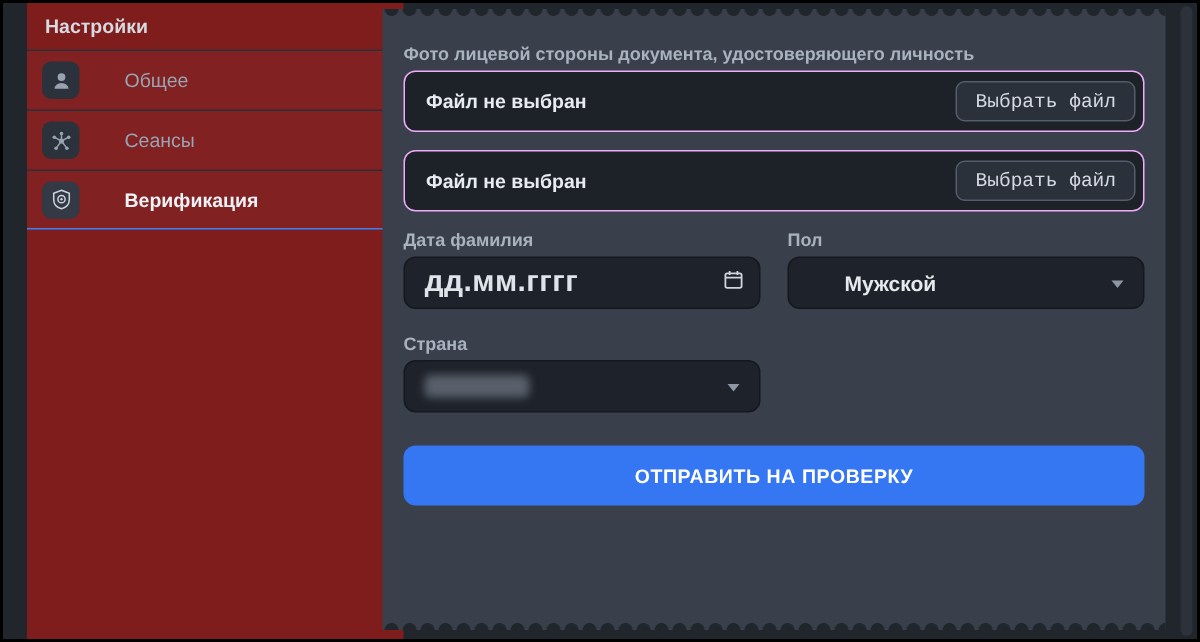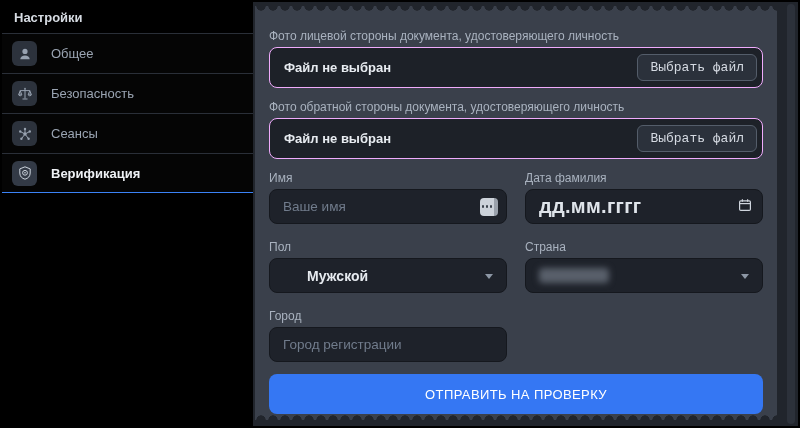--- a/index.html
+++ b/index.html
@@ -2,47 +2,47 @@
 <html><head>
 <meta charset="utf-8">
 <style>
   html,body{margin:0;padding:0;background:#000;}
   *{box-sizing:border-box;font-family:"Liberation Sans","DejaVu Sans",sans-serif;}
   .screen{
     position:relative;width:800px;height:428px;background:#21252c;
     border:2px solid #000;overflow:hidden;
   }
   
-  .sidebar{position:absolute;left:0;top:0;width:251px;height:100%;background:#000000;}
+  .sidebar{position:absolute;left:16px;top:0;width:251px;height:100%;background:#7f1d1d;}
   .sidebar-title{
     padding:8px 12px;font-size:13px;font-weight:600;color:#d6dbe2;height:31px;
   }
   .side-item{
-    display:flex;align-items:center;height:40px;padding:0 10px;gap:14px;
+    display:flex;align-items:center;height:40px;padding:0 10px;gap:30px;
     border-top:1px solid #2a2f38;background:rgba(255,255,255,0.018);cursor:pointer;
   }
   .side-item:last-child{border-bottom:1px solid #3b82f6;}
   .icon-tile{
     width:25px;height:25px;border-radius:6px;background:#2c323c;
     display:flex;align-items:center;justify-content:center;flex:0 0 auto;
   }
   .side-label{font-size:13px;color:#9aa4b2;}
   .side-item.active .side-label{color:#eef1f5;font-weight:700;}
   .side-item.active .icon-tile{background:#333a46;}
   
   .card{
     position:absolute;left:253px;top:4px;width:522px;bottom:6px;
     background:#3a404b;padding:23px 14px 0;
   }
   .card::before,.card::after{
     content:"";position:absolute;left:0;right:0;height:6px;background-repeat:repeat-x;background-size:12px 6px;
   }
   .card::before{top:0;background-image:radial-gradient(circle 4.5px at 6px 0px,#21252c 4.4px,rgba(33,37,44,0) 4.9px);}
   .card::after{bottom:0;background-image:radial-gradient(circle 4.5px at 6px 6px,#21252c 4.4px,rgba(33,37,44,0) 4.9px);}
-  .field-label{font-size:12px;color:#a9b2bf;margin-bottom:4px;}
+  .field-label{font-size:12px;color:#a9b2bf;margin-bottom:4px;font-weight:bold;}
   .file-box{
     height:41px;background:#1d2128;border:1px solid #f0abfc;border-radius:8px;
     display:flex;align-items:center;justify-content:space-between;
     padding:0 5px 0 14px;margin-bottom:12px;cursor:pointer;
   }
   .file-value{font-size:13px;font-weight:700;color:#e8ecf1;}
   .file-btn{
     background:#2b313b;border:1px solid #545d6a;border-radius:6px;color:#d5dae2;
     font-size:13px;padding:5px 12px;cursor:pointer;font-family:Liberation Mono, monospace;
   }
@@ -70,22 +70,22 @@
   }
   .autofill-chip{
     position:absolute;right:9px;top:50%;transform:translateY(-50%);
     width:18px;height:18px;border-radius:4px;cursor:pointer;
     background:linear-gradient(to right,#ccd2da 0 14px,#9aa1ab 14px 18px);
     display:flex;align-items:center;justify-content:center;gap:1.5px;padding-right:4px;
   }
   .autofill-chip i{width:2.5px;height:2.5px;border-radius:50%;background:#3a414b;display:block;}
   .cal-icon{position:absolute;right:11px;top:50%;transform:translateY(-50%);cursor:pointer;}
   .submit-btn{
-    margin-top:12px;width:100%;height:40px;border:none;border-radius:8px;
-    background:#3577f3;color:#ffffff;font-size:13px;font-weight:400;letter-spacing:0.4px;
+    margin-top:22px;width:100%;height:40px;border:none;border-radius:8px;
+    background:#3577f3;color:#ffffff;font-size:13px;font-weight:700;letter-spacing:0.4px;
     cursor:pointer;
   }
   .scrollbar{
     position:absolute;right:3px;top:2px;bottom:2px;width:8px;border-radius:4px;background:#2c313a;
   }
 </style>
 </head>
 <body>
 
 <div class="screen">
@@ -96,33 +96,20 @@
     <div class="side-item">
       <span class="icon-tile">
         <svg width="14" height="14" viewBox="0 0 14 14">
           <circle cx="7" cy="4.4" r="2.6" fill="#98a2b0"></circle>
           <path d="M2.3 12.2 a4.7 3.8 0 0 1 9.4 0 z" fill="#98a2b0"></path>
         </svg>
       </span>
       <span class="side-label">Общее</span>
     </div>
 
-    <div class="side-item">
-      <span class="icon-tile">
-        <svg width="14" height="14" viewBox="0 0 14 14" fill="none" stroke="#98a2b0" stroke-width="1">
-          <line x1="7" y1="2" x2="7" y2="11.5"></line>
-          <line x1="4.5" y1="12" x2="9.5" y2="12"></line>
-          <line x1="2.2" y1="3.6" x2="11.8" y2="3.6"></line>
-          <path d="M2.2 3.6 L0.9 7.2 M2.2 3.6 L3.5 7.2 M0.6 7.2 a1.6 1.6 0 0 0 3.2 0 z"></path>
-          <path d="M11.8 3.6 L10.5 7.2 M11.8 3.6 L13.1 7.2 M10.2 7.2 a1.6 1.6 0 0 0 3.2 0 z"></path>
-          <circle cx="7" cy="1.6" r="0.8" fill="#98a2b0" stroke="none"></circle>
-        </svg>
-      </span>
-      <span class="side-label">Безопасность</span>
-    </div>
 
     <div class="side-item">
       <span class="icon-tile">
         <svg width="14" height="14" viewBox="0 0 14 14" stroke="#98a2b0" stroke-width="1">
           <line x1="7" y1="7" x2="7" y2="2.2"></line>
           <line x1="7" y1="7" x2="11.6" y2="4.6"></line>
           <line x1="7" y1="7" x2="10.4" y2="11.6"></line>
           <line x1="7" y1="7" x2="3.6" y2="11.6"></line>
           <line x1="7" y1="7" x2="2.4" y2="4.6"></line>
           <circle cx="7" cy="7" r="1.7" fill="#98a2b0" stroke="none"></circle>
@@ -149,39 +136,27 @@
   </div>
 
   <div class="card">
 
     <div class="field-label">Фото лицевой стороны документа, удостоверяющего личность</div>
     <div class="file-box">
       <span class="file-value">Файл не выбран</span>
       <button class="file-btn">Выбрать файл</button>
     </div>
 
-    <div class="field-label">Фото обратной стороны документа, удостоверяющего личность</div>
     <div class="file-box">
       <span class="file-value">Файл не выбран</span>
       <button class="file-btn">Выбрать файл</button>
     </div>
 
     <div class="grid">
 
-      <div>
-        <div class="field-label">Имя</div>
-        <div class="input-wrap">
-          <input class="text-input" type="text" placeholder="Ваше имя" style="">
-          <span class="autofill-chip">
-              <i></i>
-              <i></i>
-              <i></i>
-            </span>
-        </div>
-      </div>
 
 
       <div>
         <div class="field-label">Дата фамилия</div>
         <div class="input-wrap">
           <input class="text-input date-input" type="text" readonly="" value="дд.мм.гггг" style="">
           <span class="cal-icon">
             <svg width="14" height="14" viewBox="0 0 14 14" fill="none" stroke="#cfd5dd" stroke-width="1.2">
               <rect x="1.6" y="2.8" width="10.8" height="9.6" rx="1.2"></rect>
               <line x1="4.4" y1="1.2" x2="4.4" y2="3.8"></line>
@@ -201,26 +176,20 @@
       </div>
 
       <div>
         <div class="field-label">Страна</div>
         <div class="select-box">
           <span class="blur-blob"></span>
           <span class="caret"></span>
         </div>
       </div>
 
-      <div>
-        <div class="field-label">Город</div>
-        <div class="input-wrap">
-          <input class="text-input" type="text" placeholder="Город регистрации" style="">
-        </div>
-      </div>
 
     </div>
 
     <button class="submit-btn">ОТПРАВИТЬ НА ПРОВЕРКУ</button>
   </div>
 
   <div class="scrollbar"></div>
 </div>
 
 </body></html>

